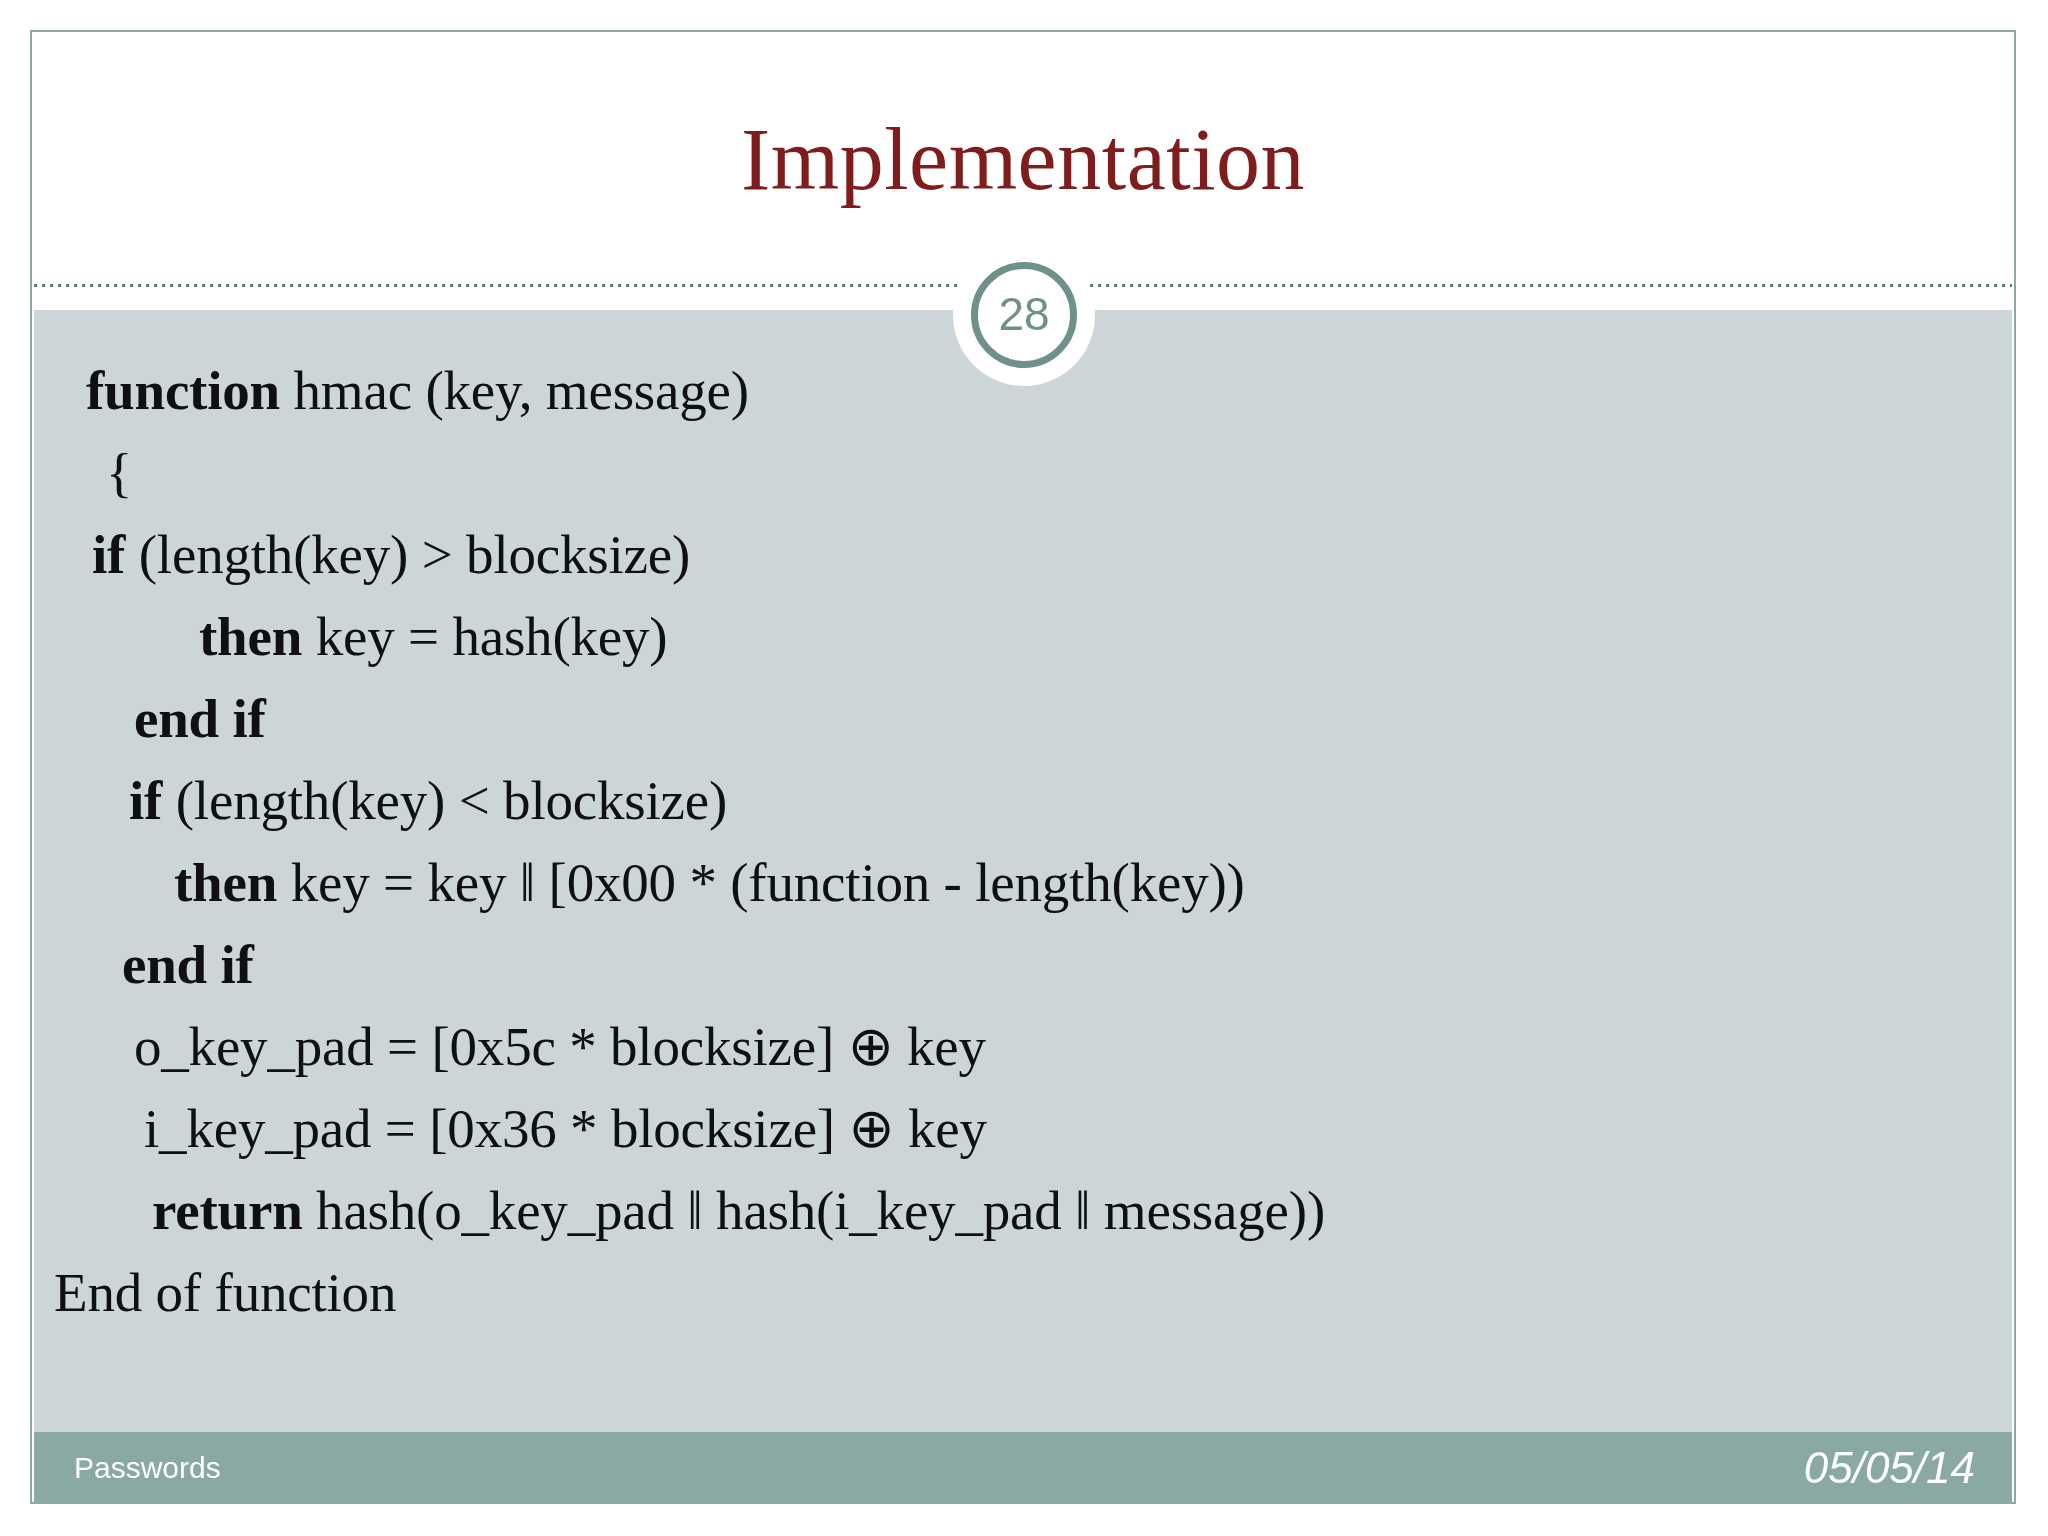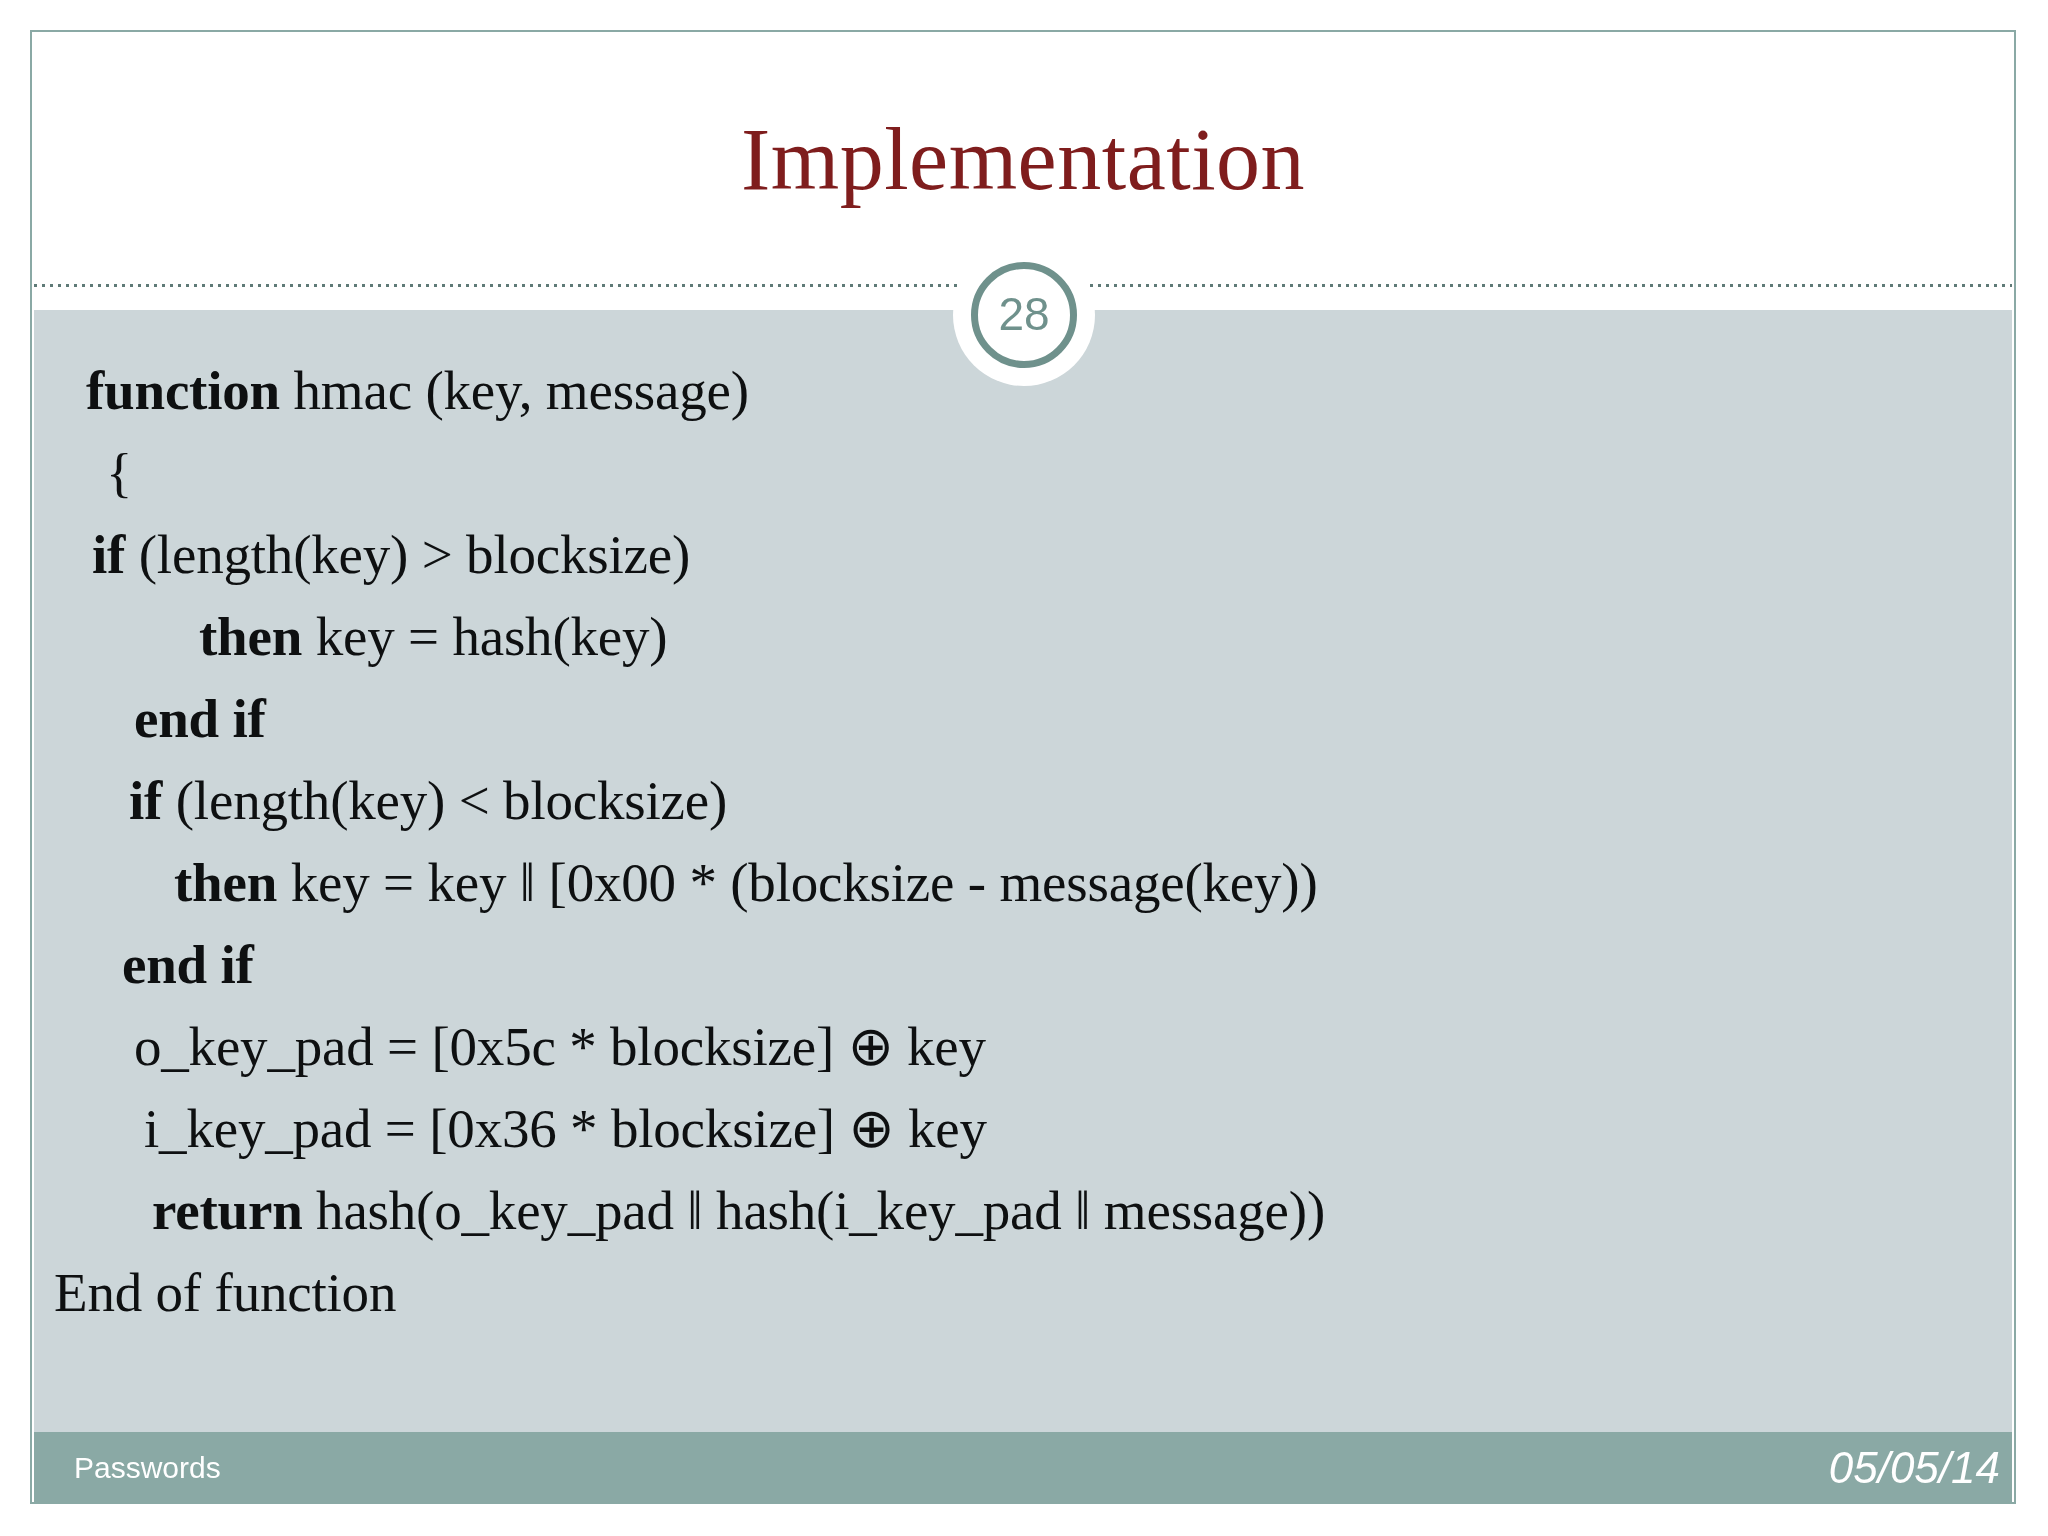--- a/index.html
+++ b/index.html
@@ -164,21 +164,21 @@
     position: absolute;
     left: 34px;
     top: 1432px;
     width: 1978px;
     height: 72px;
     background: #8aa9a5;
     display: flex;
     align-items: center;
     justify-content: space-between;
     box-sizing: border-box;
-    padding: 0 12px 0 40px;
+    padding: 0 37px 0 40px;
     text-align: right;
   }
   .footer-left {
     font-family: "Liberation Sans", sans-serif;
     font-size: 30px;
     color: #ffffff;
     line-height: 1;
   }
   .footer-right {
     font-family: "Liberation Sans", sans-serif;
@@ -203,21 +203,21 @@
 
   <div class="body-panel"></div>
 
   <div class="code-block" id="code-block">
       <div class="code-line i0"><span class="kw">function</span><span> hmac (key, message)</span></div>
       <div class="code-line i1"><span>{</span></div>
       <div class="code-line i2"><span class="kw">if</span><span> (length(key) &gt; blocksize)</span></div>
       <div class="code-line i3"><span class="kw">then</span><span> key = hash(key)</span></div>
       <div class="code-line i-endif1"><span class="kw">end if</span></div>
       <div class="code-line i-if2"><span class="kw">if</span><span> (length(key) &lt; blocksize)</span></div>
-      <div class="code-line i-then2"><span class="kw">then</span><span> key = key ‖ [0x00 * (blocksize - message(key))</span></div>
+      <div class="code-line i-then2"><span class="kw">then</span><span> key = key ‖ [0x00 * (function - length(key))</span></div>
       <div class="code-line i-endif2"><span class="kw">end if</span></div>
       <div class="code-line i-okey"><span>o_key_pad = [0x5c * blocksize] ⊕ key</span></div>
       <div class="code-line i-ikey"><span>i_key_pad = [0x36 * blocksize] ⊕ key</span></div>
       <div class="code-line i-ret"><span class="kw">return</span><span> hash(o_key_pad ‖ hash(i_key_pad ‖ message))</span></div>
       <div class="code-line i-end"><span>End of function</span></div>
     </div>
 
   <div class="slidenum-wrap">
     <div class="slidenum-notch"></div>
     <div class="slidenum-ring">

